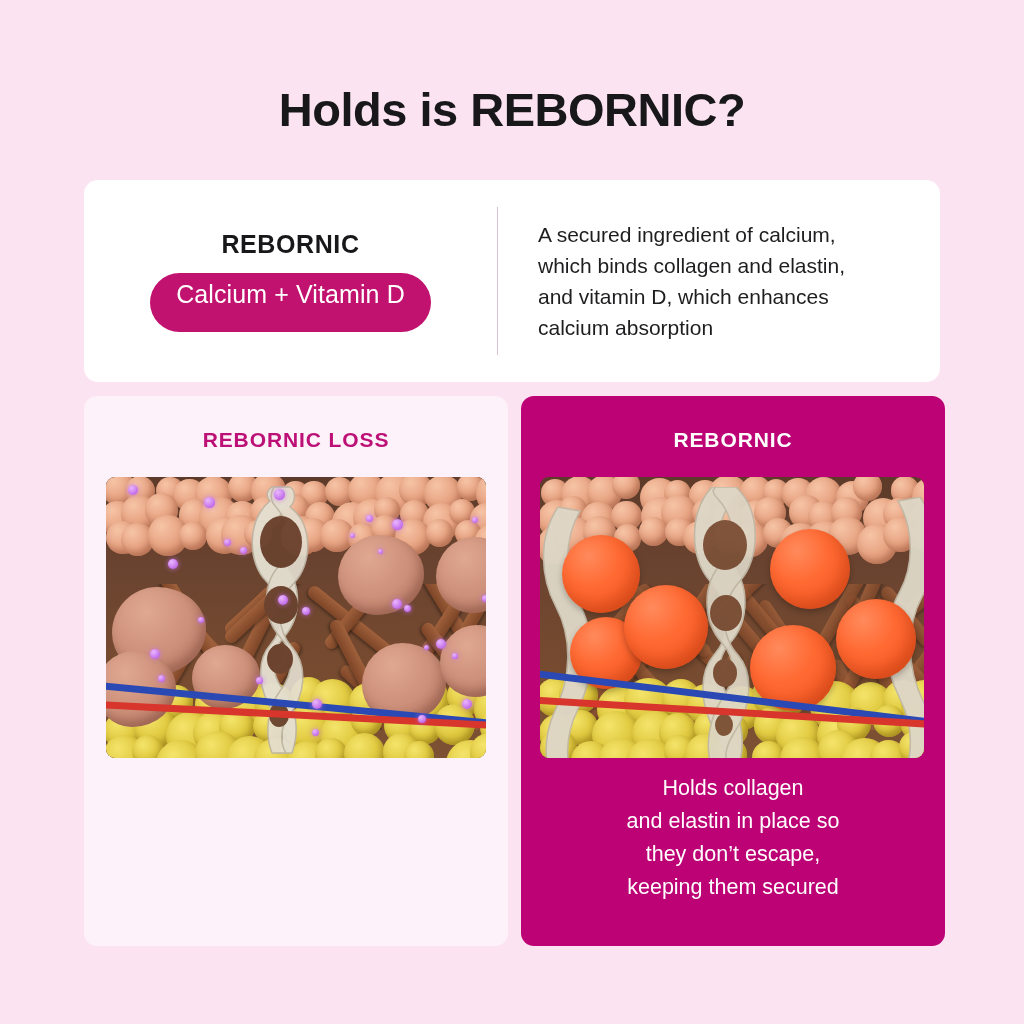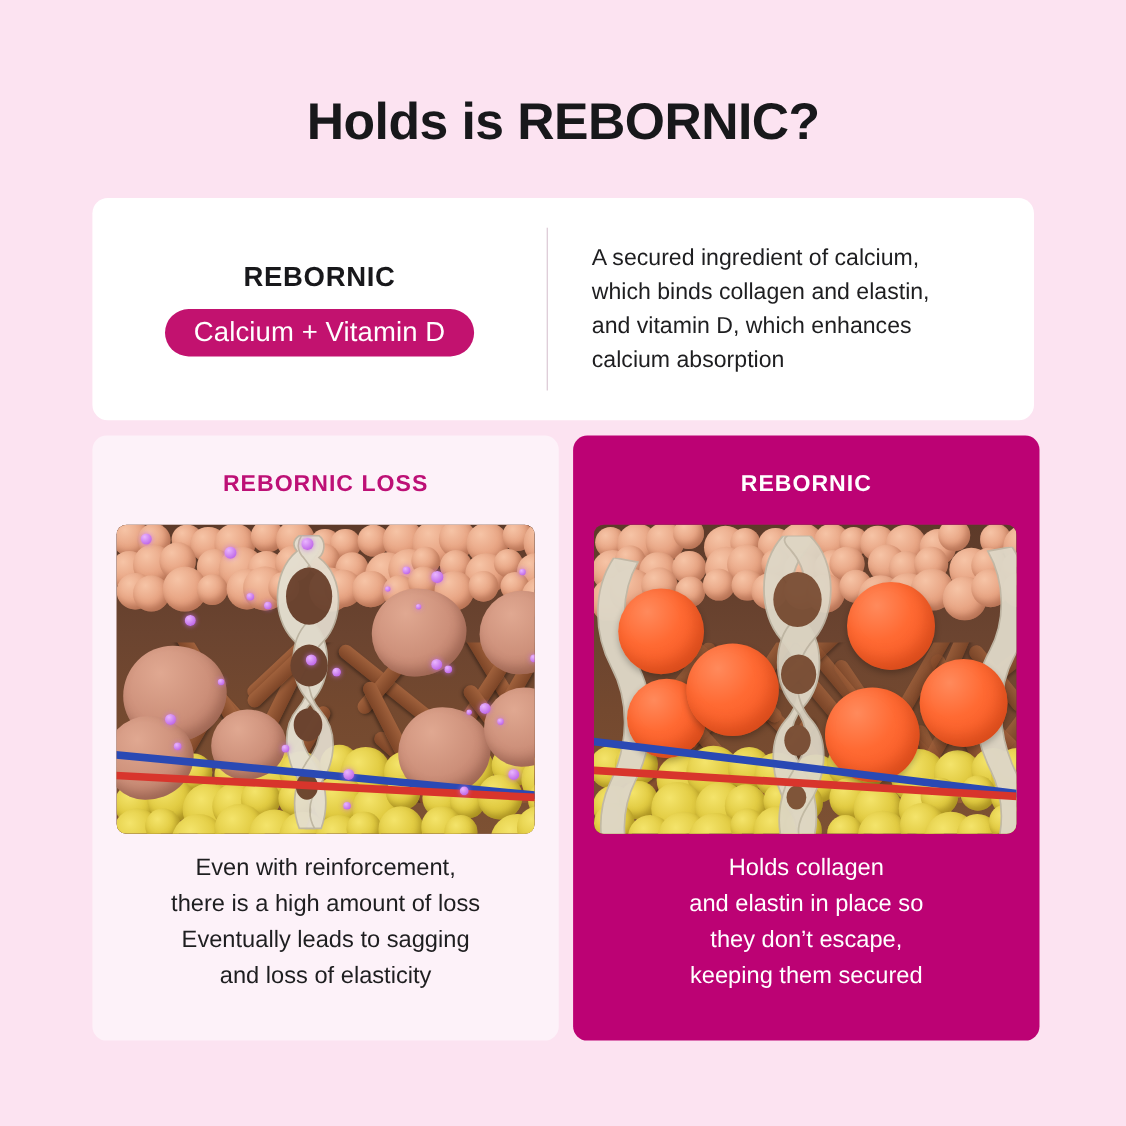--- a/index.html
+++ b/index.html
@@ -50,21 +50,21 @@
     font-weight:bold;
     letter-spacing:0.6px;
     color:#18181b;
     margin-bottom:14px;
   }
   .brand-pill {
     background:#c2126f;
     color:#ffffff;
     font-size:25px;
     font-weight:400;
-    padding:7px 26px 7px 26px;
+    padding:7px 26px 23px 26px;
     border-radius:999px;
     white-space:nowrap;
     letter-spacing:0.1px;
   }
   .card-divider {
     width:1px; height:148px;
     background:#d8c3d0;
     flex:0 0 auto;
   }
   .desc-col {
@@ -385,24 +385,20 @@
           <div class="dot" style="width: 10.6705px; height: 10.6705px; left: 286px; top: 42px;"></div>
           <div class="dot" style="width: 7.33963px; height: 7.33963px; left: 134px; top: 70px;"></div>
           <div class="dot" style="width: 5.21096px; height: 5.21096px; left: 244px; top: 56px;"></div>
           <div class="dot" style="width: 6.37703px; height: 6.37703px; left: 92px; top: 140px;"></div>
           <div class="dot" style="width: 10.0416px; height: 10.0416px; left: 356px; top: 222px;"></div>
           <div class="dot" style="width: 7.8527px; height: 7.8527px; left: 312px; top: 238px;"></div>
           <div class="dot" style="width: 7.23637px; height: 7.23637px; left: 206px; top: 252px;"></div>
         </div>
     </div>
 
-    <p class="panel-caption">Even with reinforcement,
-there is a high amount of loss
-Eventually leads to sagging
-and loss of elasticity</p>
   </div>
 
   <div class="panel panel-right">
     <div class="panel-heading">REBORNIC</div>
 
     <div class="illus">
       <div class="layer dermis"></div>
       <div class="layer fibers" id="fibersR">
           <div class="fiber" style="width: 86.697px; left: 127.695px; top: 70.0438px; transform: rotate(44.9248deg);"></div>
           <div class="fiber" style="width: 84.4465px; left: 354.247px; top: 55.3915px; transform: rotate(-52.9115deg);"></div>

